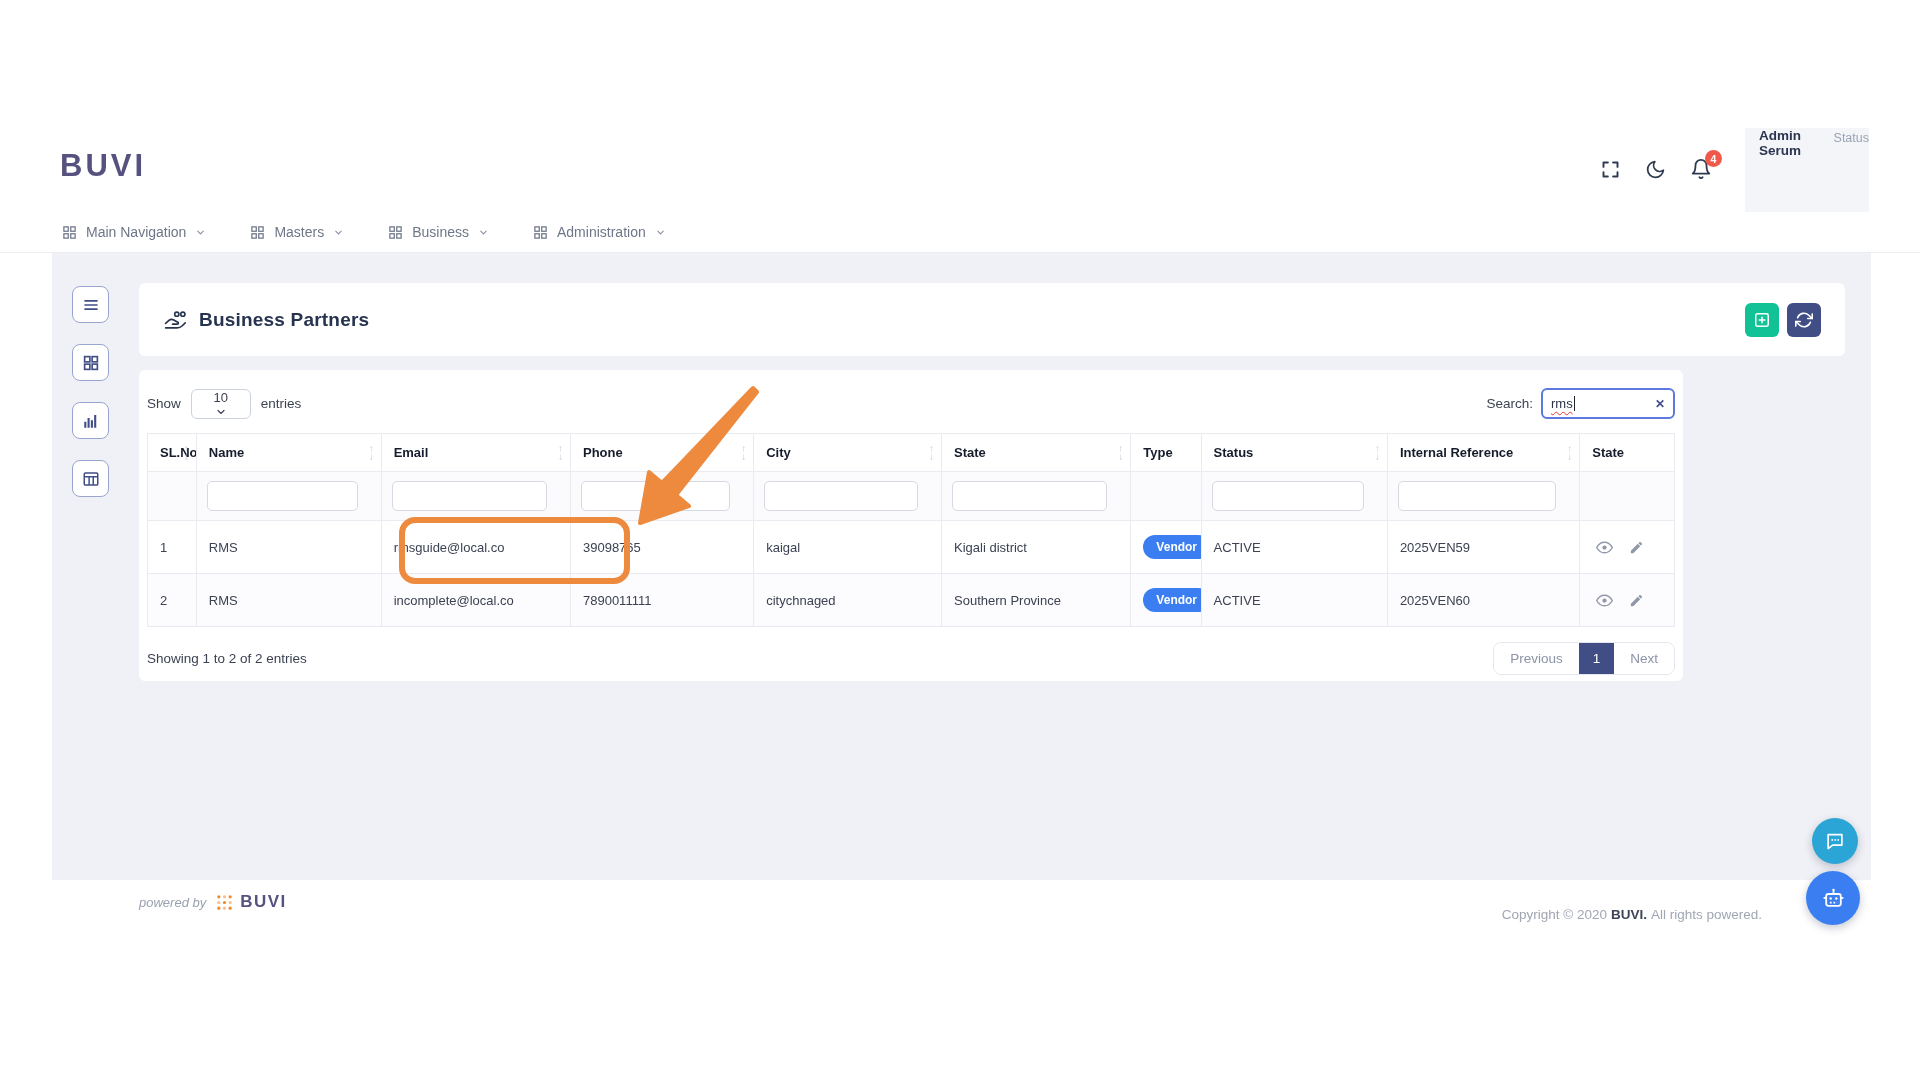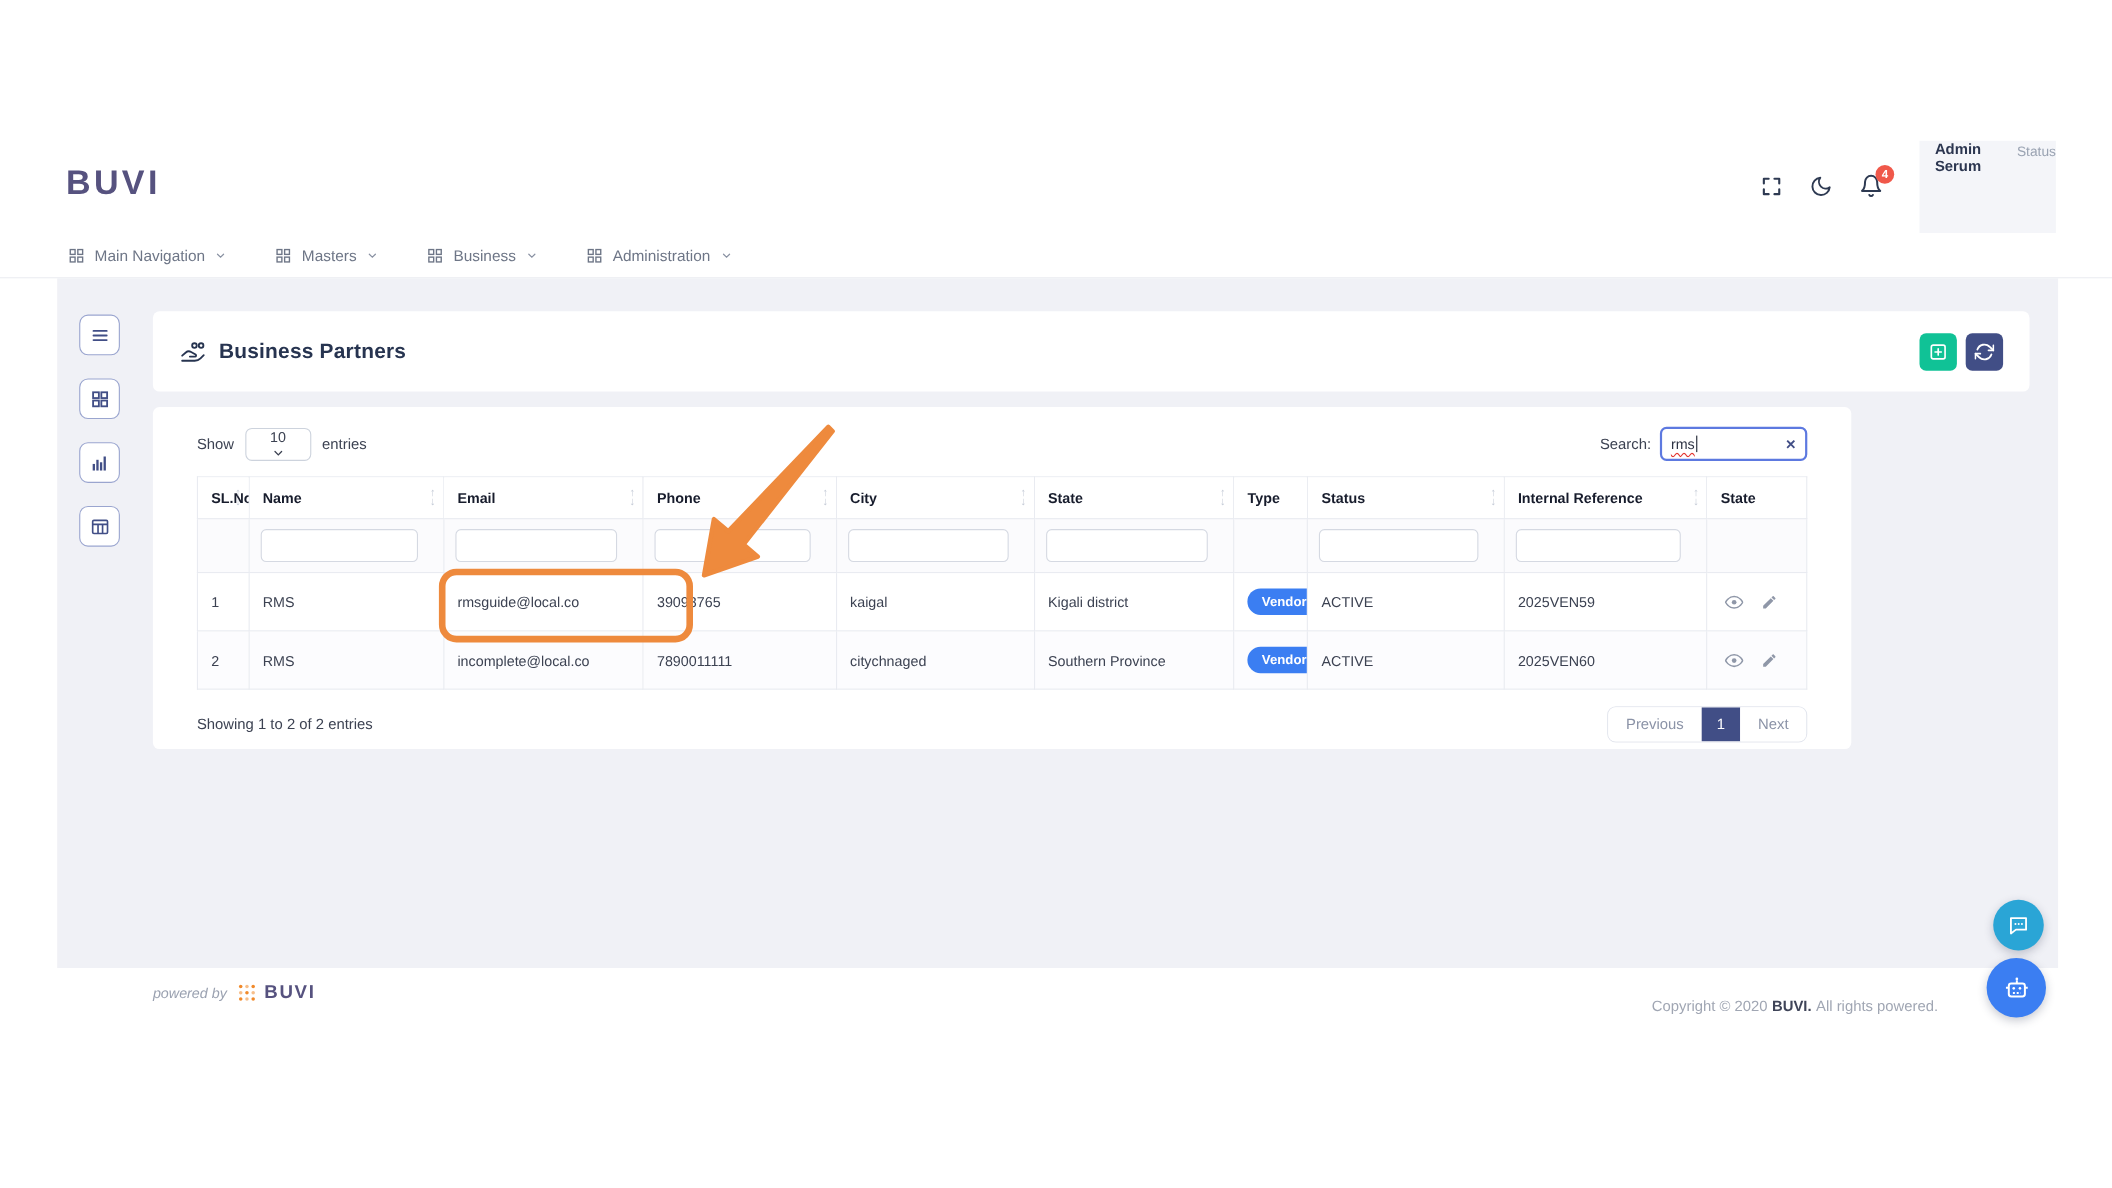--- a/index.html
+++ b/index.html
@@ -72,21 +72,21 @@
   .sq-btn {
     width:34px; height:34px; border-radius:6px; border:none; cursor:pointer;
     display:flex; align-items:center; justify-content:center;
   }
   .add-btn { background:#10c296; margin-left:14px; }
   .refresh-btn { background:#414e86; margin-left:8px; }
 
   
   .table-card {
     position:absolute; left:87px; top:117px; width:1544px; height:311px;
-    background:#fff; border-radius:6px; padding:18px 40px;
+    background:#fff; border-radius:6px; padding:18px 8px;
   }
   .controls { display:flex; justify-content:space-between; align-items:center; }
   .show-group { display:flex; align-items:center; gap:10px; font-size:13.5px; color:#3c4252; }
   .select-box {
     width:60px; height:30px; border:1px solid #cdd3dd; border-radius:6px; background:#fff;
     display:flex; align-items:center; justify-content:space-between; padding:0 9px;
     font-size:13px; cursor:pointer;flex-direction:column;
   }
   .search-group { display:flex; align-items:center; gap:8px; font-size:13.5px; color:#3c4252; }
   .search-box {

